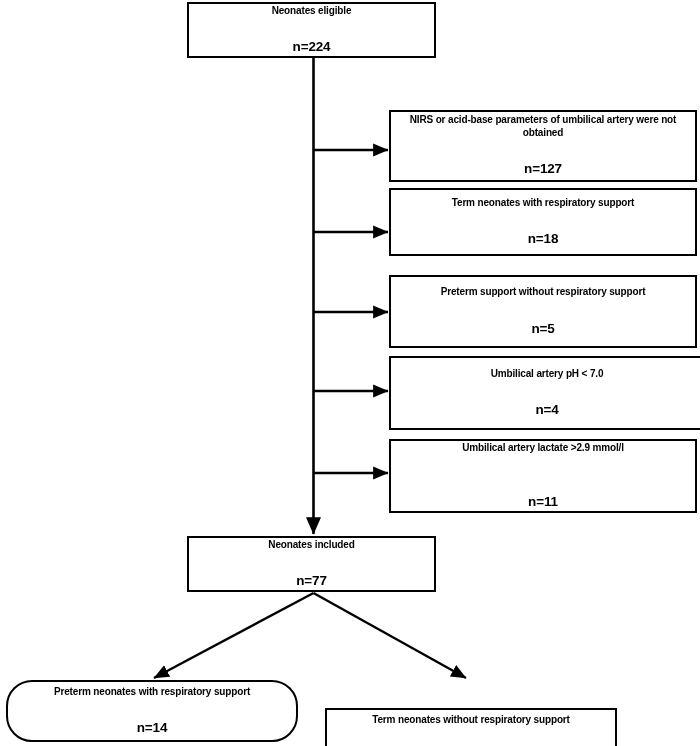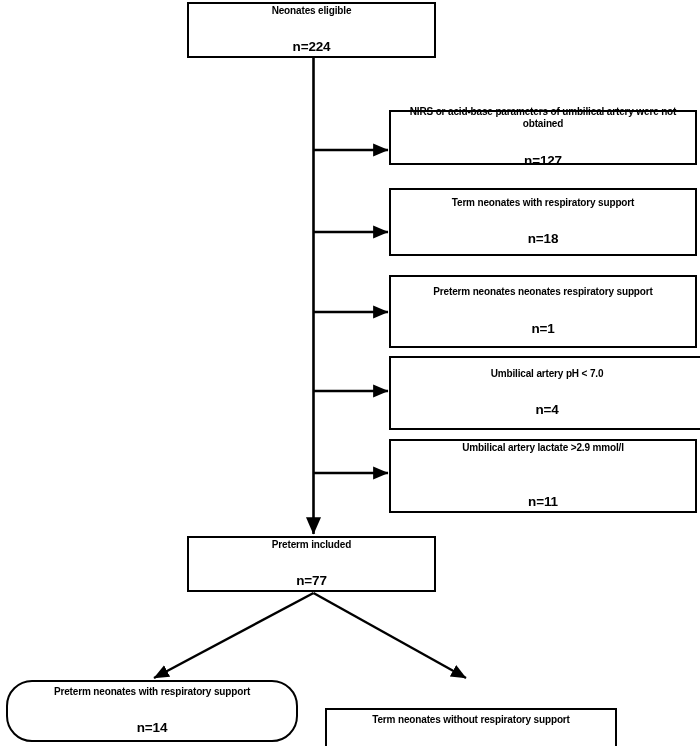--- a/index.html
+++ b/index.html
@@ -54,21 +54,21 @@
     letter-spacing: -0.15px;
   }
   
   #node-eligible {
     left: 187px;
     top: 2px;
     width: 249px;
     height: 56px;
   }
   
-  #node-excl-0 { left: 389px; top: 110px;  width: 308px; height: 55px; }
+  #node-excl-0 { left: 389px; top: 110px;  width: 308px; height: 72px; }
   #node-excl-1 { left: 389px; top: 188px;  width: 308px; height: 68px; }
   #node-excl-2 { left: 389px; top: 275px;  width: 308px; height: 73px; }
   #node-excl-3 { left: 389px; top: 356px;  width: 316px; height: 74px; }
   #node-excl-4 { left: 389px; top: 439px;  width: 308px; height: 74px; gap: 18px; }
   
   #node-included {
     left: 187px;
     top: 536px;
     width: 249px;
     height: 56px;
@@ -125,36 +125,36 @@
     <div class="title">NIRS or acid-base parameters of umbilical artery were not obtained</div>
     <div class="count">n=127</div>
   </div>
 
   <div class="node" id="node-excl-1">
     <div class="title">Term neonates with respiratory support</div>
     <div class="count">n=18</div>
   </div>
 
   <div class="node" id="node-excl-2">
-    <div class="title">Preterm neonates neonates respiratory support</div>
-    <div class="count">n=1</div>
+    <div class="title">Preterm support without respiratory support</div>
+    <div class="count">n=5</div>
   </div>
 
   <div class="node" id="node-excl-3">
     <div class="title">Umbilical artery pH &lt; 7.0</div>
     <div class="count">n=4</div>
   </div>
 
   <div class="node" id="node-excl-4">
     <div class="title">Umbilical artery lactate &gt;2.9 mmol/l</div>
     <div class="count">n=11</div>
   </div>
 
   <div class="node" id="node-included">
-    <div class="title">Preterm included</div>
+    <div class="title">Neonates included</div>
     <div class="count">n=77</div>
   </div>
 
   <div class="node" id="node-group-0">
     <div class="title">Preterm neonates with respiratory support</div>
     <div class="count">n=14</div>
   </div>
 
   <div class="node" id="node-group-1">
     <div class="title">Term neonates without respiratory support</div>

